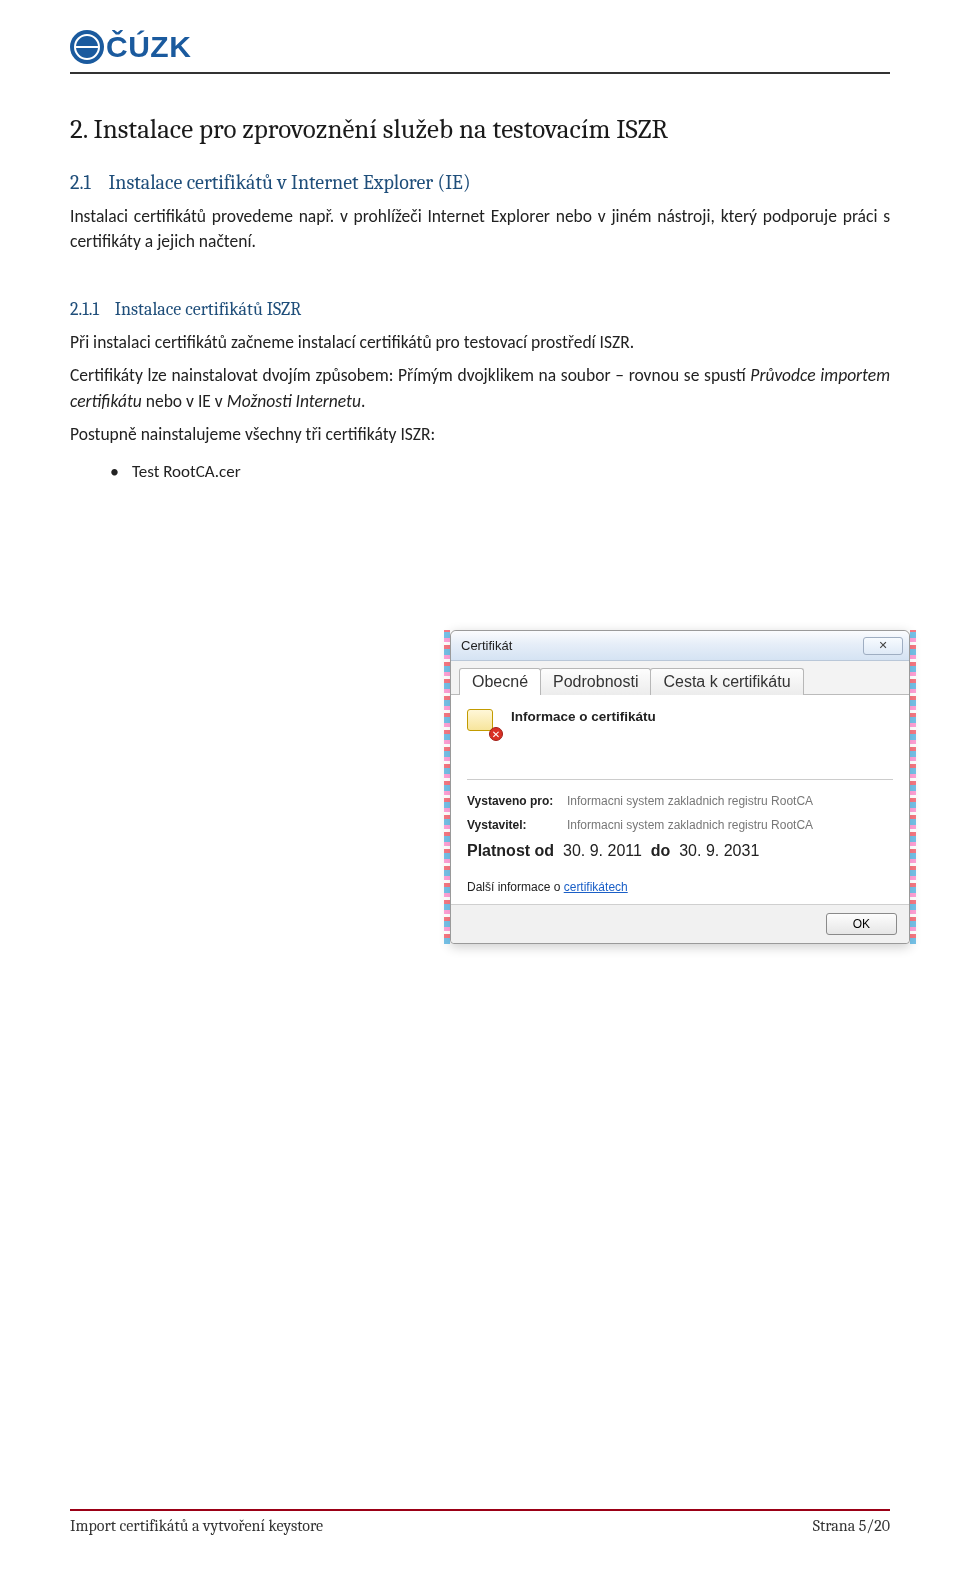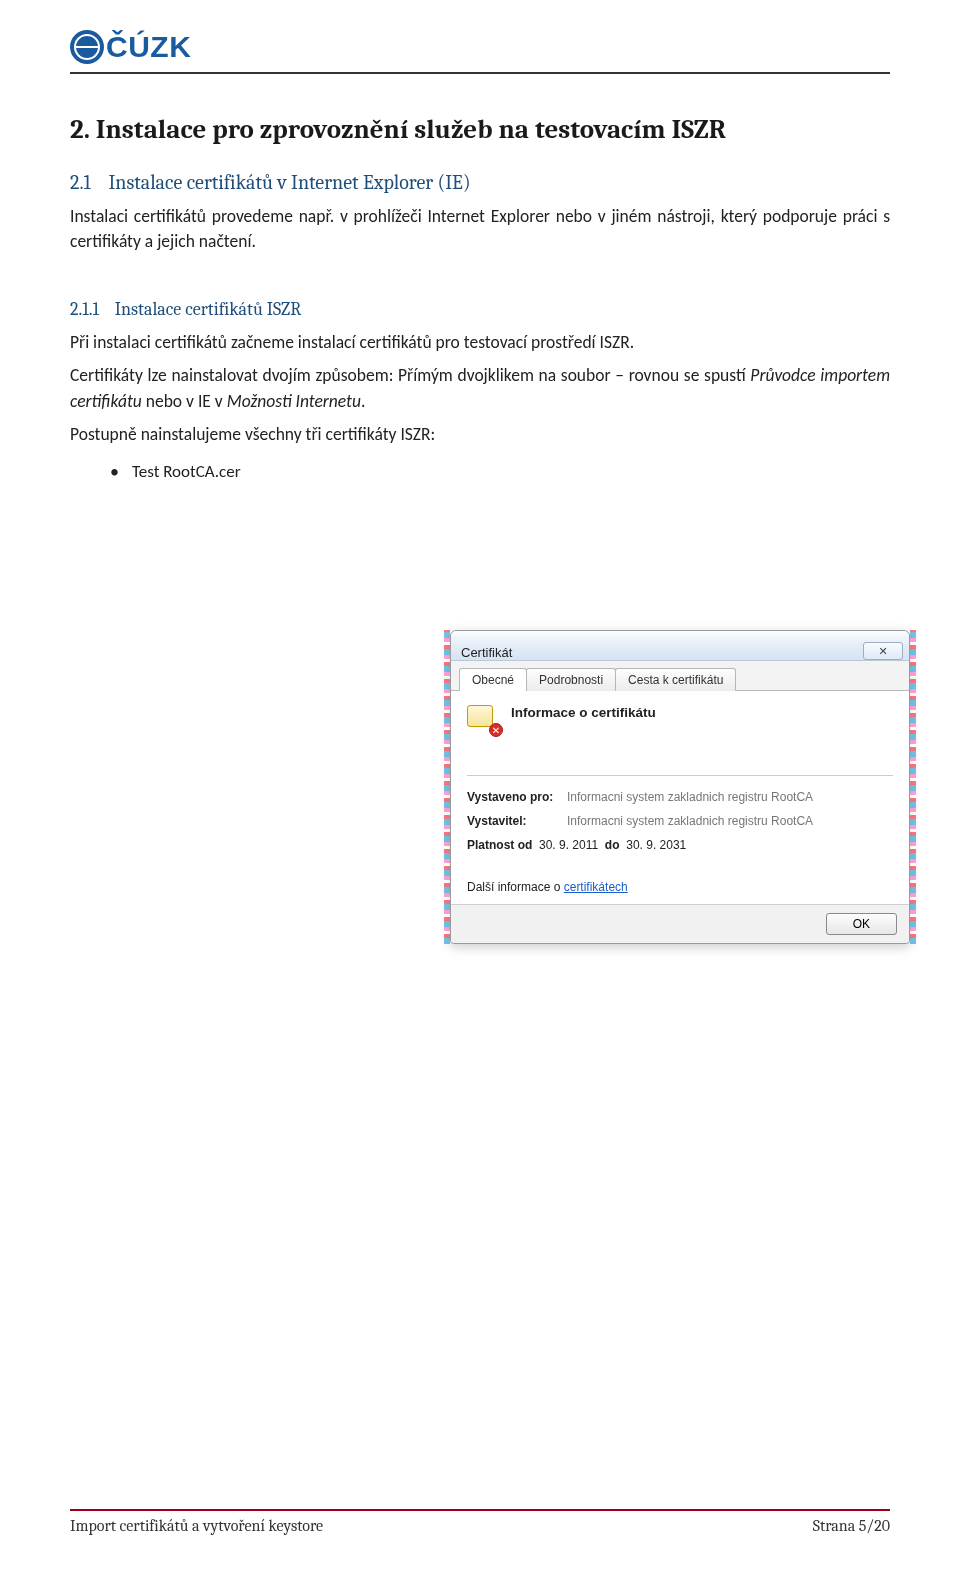--- a/index.html
+++ b/index.html
@@ -50,21 +50,21 @@
     color: #1a5a9e;
     letter-spacing: 0.5px;
   }
   .topline {
     border-top: 2px solid #333;
     margin-bottom: 40px;
   }
   h1.section {
     font-family: Cambria, Georgia, serif;
     font-size: 27px;
-    font-weight: bold;
+    font-weight: normal;
     color: #1a1a1a;
     margin-bottom: 26px;
   }
   h2.subsection {
     font-family: Cambria, Georgia, serif;
     font-size: 20px;
     color: #1f4e7a;
     margin-bottom: 10px;
     font-weight: normal;
   }
@@ -115,21 +115,21 @@
     font-family: "Segoe UI", Tahoma, sans-serif;
     font-size: 12px;
     box-shadow: 0 3px 12px rgba(0,0,0,0.2);
   }
   .titlebar {
     height: 30px;
     background: linear-gradient(#fbfcfe,#e6eef8 45%,#d5e3f3);
     border-bottom: 1px solid #b9c7d8;
     border-radius: 6px 6px 0 0;
     display: flex;
-    align-items: flex-end;
+    align-items: center;
     justify-content: space-between;
     padding: 0 6px 0 10px;
     font-size: 13px;
     color: #222;
     gap: 40px;
   }
   .closebtn {
     width: 40px; height: 18px;
     border: 1px solid #9faec2;
     border-radius: 3px;
@@ -142,21 +142,21 @@
     padding: 6px 8px 0 8px;
     gap:0;
     background:#f3f3f3;
     border-bottom:1px solid #bbb;
   }
   .tab {
     padding: 4px 12px;
     border: 1px solid #b7b7b7;
     background: linear-gradient(#fdfdfd,#ececec);
     border-bottom: none;
-    font-size: 12px;
+    font-size: 16px;
     color: #333;
     position: relative;
     top: 1px;
     margin-right: -1px;
     border-radius: 3px 3px 0 0;
   }
   .tab.active {
     background: #fff;
     font-weight: normal;
     z-index: 2;
@@ -196,21 +196,21 @@
   .cert-warning {
     font-size: 12px;
     font-weight: bold;
     line-height: 1.35;
     margin-bottom: 12px;
   }
   .sep { border:none; border-top:1px solid #ccc; margin: 40px 0 14px 0; }
   .field-row { display:flex; font-size:12px; margin-bottom:10px; }
   .field-label { width:100px; font-weight:bold; }
   .field-value { color:#777; flex:1; }
-  .validity { font-size:12px; margin-top:4px; margin-bottom:28px; }
+  .validity { font-size:16px; margin-top:4px; margin-bottom:20px; }
   .validity b { font-weight:bold; }
   .btnrow {
     display:flex; gap:8px; justify-content:center; margin-top:18px;
     padding:4px; border:3px solid #d9021a; border-radius:2px;
     width:fit-content; margin-left:auto; margin-right:auto;
   }
   .winbtn {
     padding: 3px 14px;
     font-size: 12px;
     border: 1px solid #8a8a8a;

